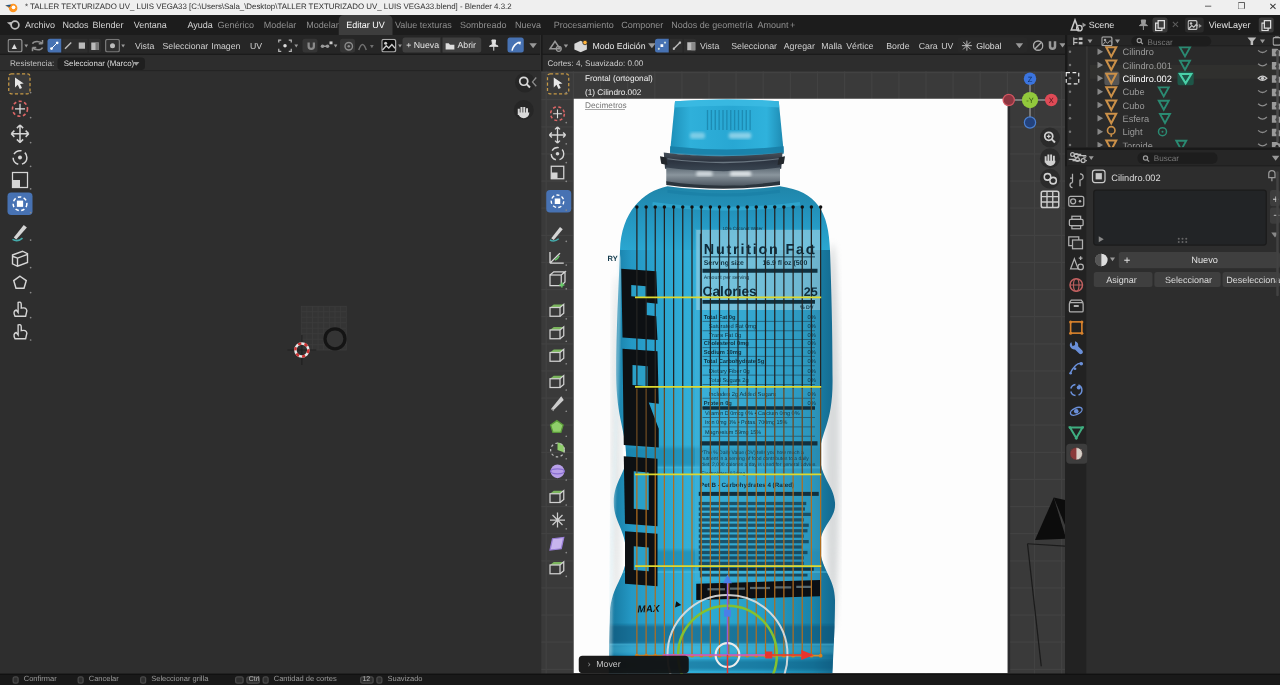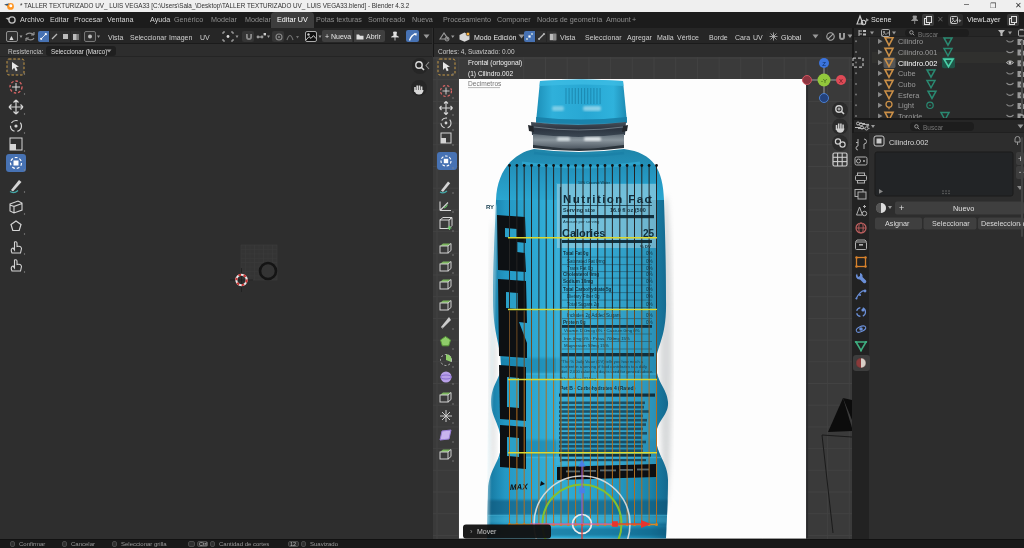--- a/index.html
+++ b/index.html
@@ -19,30 +19,30 @@
 <div class="t" style="left:20px;top:3px;color:#2f2f2f;font-size:6.3px;line-height:6.3px">* TALLER TEXTURIZADO UV_ LUIS VEGA33 [C:\Users\Sala_\Desktop\TALLER TEXTURIZADO UV_ LUIS VEGA33.blend] - Blender 4.3.2</div>
 <div class="t" style="left:964px;top:1px;color:#333;font-size:9px">–</div>
 <div class="t" style="left:990px;top:2px;color:#333;font-size:7px">❐</div>
 <div class="t" style="left:1015px;top:2px;color:#333;font-size:8px">✕</div>
 <div class="a" style="left:0;top:12px;width:1024px;height:16px;background:#1c1c1c"></div>
 <svg class="a" style="left:5px;top:15px" width="12" height="10" viewBox="0 0 12 10">
  <circle cx="7" cy="5" r="3.1" fill="none" stroke="#bdbdbd" stroke-width="1.4"></circle>
  <path d="M0.5 3.0 L5.5 2.4 L3.6 5.4 Z" fill="#bdbdbd"></path>
 </svg>
 <div class="t" style="left:20px;top:16px;color:#d4d4d4">Archivo</div>
-<div class="t" style="left:50px;top:16px;color:#d4d4d4">Editar</div>
-<div class="t" style="left:74px;top:16px;color:#d4d4d4">Procesar</div>
+<div class="t" style="left:50px;top:16px;color:#d4d4d4">Nodos</div>
+<div class="t" style="left:74px;top:16px;color:#d4d4d4">Blender</div>
 <div class="t" style="left:107px;top:16px;color:#d4d4d4">Ventana</div>
 <div class="t" style="left:150px;top:16px;color:#d4d4d4">Ayuda</div>
 <div class="a" style="left:271px;top:12px;width:43px;height:16px;background:#3d3d3d;border-radius:4px 4px 0 0"></div>
 <div class="t" style="left:277px;top:16px;color:#fff">Editar UV</div>
 <div class="t" style="left:174px;top:16px;color:#8f8f8f">Genérico</div>
 <div class="t" style="left:211px;top:16px;color:#8f8f8f">Modelar</div>
 <div class="t" style="left:245px;top:16px;color:#8f8f8f">Modelar</div>
-<div class="t" style="left:316px;top:16px;color:#8f8f8f">Potas texturas</div>
+<div class="t" style="left:316px;top:16px;color:#8f8f8f">Value texturas</div>
 <div class="t" style="left:368px;top:16px;color:#8f8f8f">Sombreado</div>
 <div class="t" style="left:412px;top:16px;color:#8f8f8f">Nueva</div>
 <div class="t" style="left:443px;top:16px;color:#8f8f8f">Procesamiento</div>
 <div class="t" style="left:497px;top:16px;color:#8f8f8f">Componer</div>
 <div class="t" style="left:537px;top:16px;color:#8f8f8f">Nodos de geometría</div>
 <div class="t" style="left:606px;top:16px;color:#8f8f8f">Amount</div>
 <div class="t" style="left:632px;top:16px;color:#8f8f8f">+</div>
 
 <svg class="a" style="left:853px;top:14px" width="16" height="12" viewBox="0 0 16 12">
  <path d="M4 10 L7 2 L10 10 Z" fill="none" stroke="#c8c8c8" stroke-width="1.2"></path>

